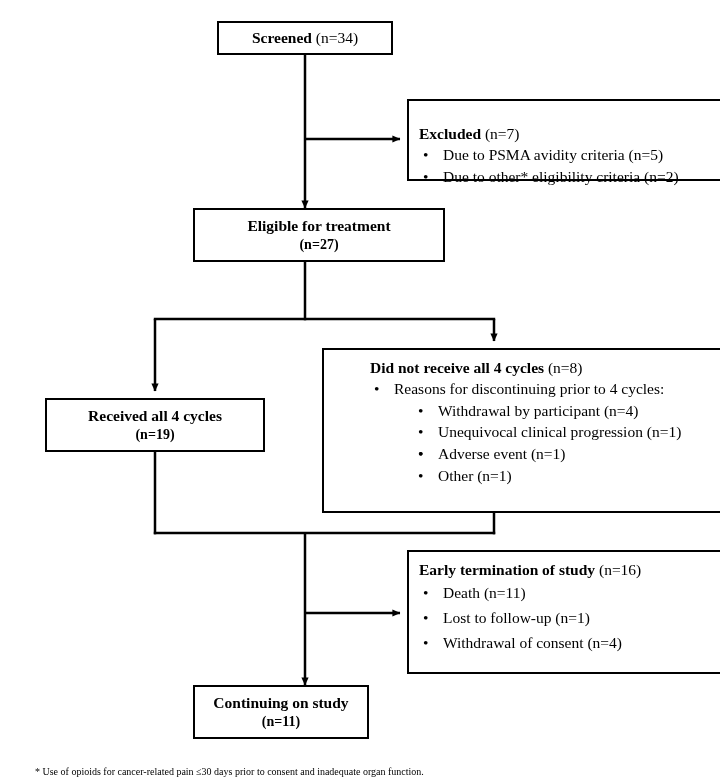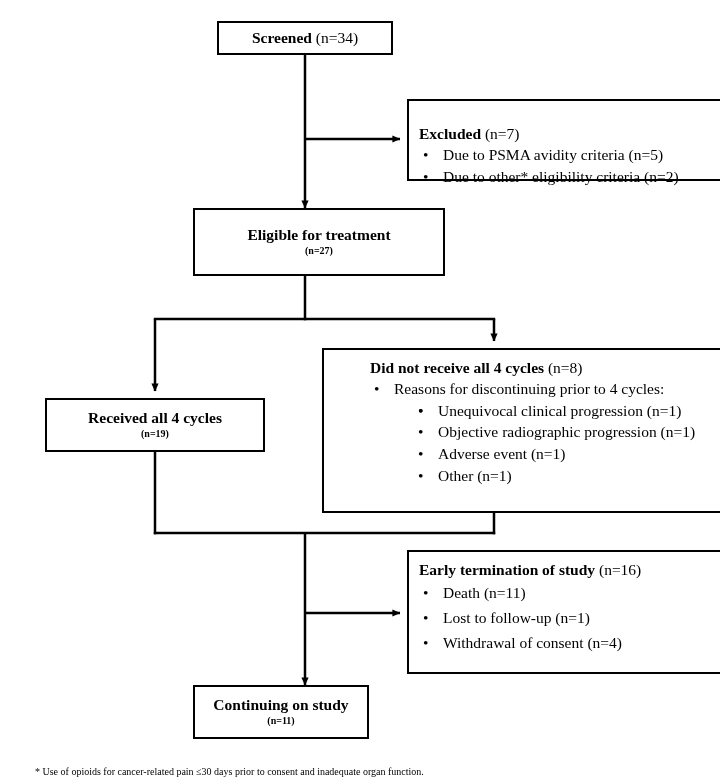--- a/index.html
+++ b/index.html
@@ -48,21 +48,21 @@
   .ttl {
     font-weight: bold;
     font-size: 15.5px;
     white-space: nowrap;
   }
   .ttl .plain {
     font-weight: normal;
   }
   .sub {
     font-weight: bold;
-    font-size: 10px;
+    font-size: 14px;
   }
   .hdr {
     font-size: 15.5px;
     font-weight: bold;
     margin: 0;
     padding: 0 0 1px 10px;
     white-space: nowrap;
   }
   .hdr .plain {
     font-weight: normal;
@@ -143,34 +143,34 @@
   </div>
 
   <div class="node node-left" style="left:380px; top:83px; width:396px; height:82px; padding-top:24px;">
     <div class="hdr"><span>Excluded</span><span class="plain"> (n=7)</span></div>
     <ul class="bullets">
       <li><span class="bul">•</span><span>Due to PSMA avidity criteria (n=5)</span></li>
       <li><span class="bul">•</span><span>Due to other* eligibility criteria (n=2)</span></li>
     </ul>
   </div>
 
-  <div class="node node-centered" style="left:166px; top:192px; width:252px; height:68px;">
+  <div class="node node-centered" style="left:166px; top:192px; width:252px; height:54px;">
     <div class="ttl">Eligible for treatment</div>
     <div class="sub"><span class="plain">(n=27)</span></div>
   </div>
 
   <div class="node node-left" style="left:295px; top:332px; width:417px; height:165px; padding-top:9px;padding-left:36px;">
     <div class="hdr"><span>Did not receive all 4 cycles</span><span class="plain"> (n=8)</span></div>
     <ul class="bullets">
       <li><span class="bul">•</span><span>Reasons for discontinuing prior to 4 cycles:</span></li>
     </ul>
     <ul class="bullets indent2">
+      <li><span class="bul">•</span><span>Withdrawal by participant (n=4)</span></li>
+      <li><span class="bul">•</span><span>Unequivocal clinical progression (n=1)</span></li>
       <li><span class="bul">•</span></li>
-      <li><span class="bul">•</span><span>Unequivocal clinical progression (n=1)</span></li>
-      <li><span class="bul">•</span><span>Objective radiographic progression (n=1)</span></li>
       <li><span class="bul">•</span><span>Adverse event (n=1)</span></li>
       <li><span class="bul">•</span><span>Other (n=1)</span></li>
     </ul>
   </div>
 
   <div class="node node-centered" style="left:18px; top:382px; width:220px; height:54px;">
     <div class="ttl">Received all 4 cycles</div>
     <div class="sub"><span class="plain">(n=19)</span></div>
   </div>
 

